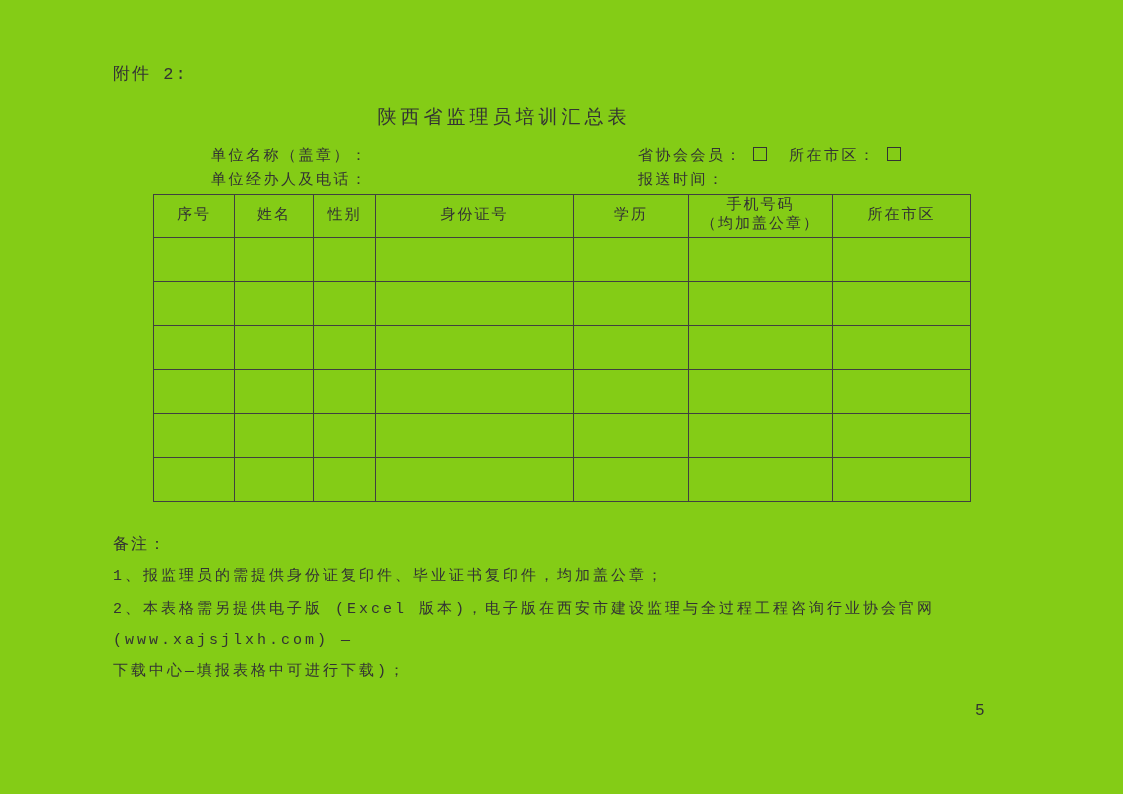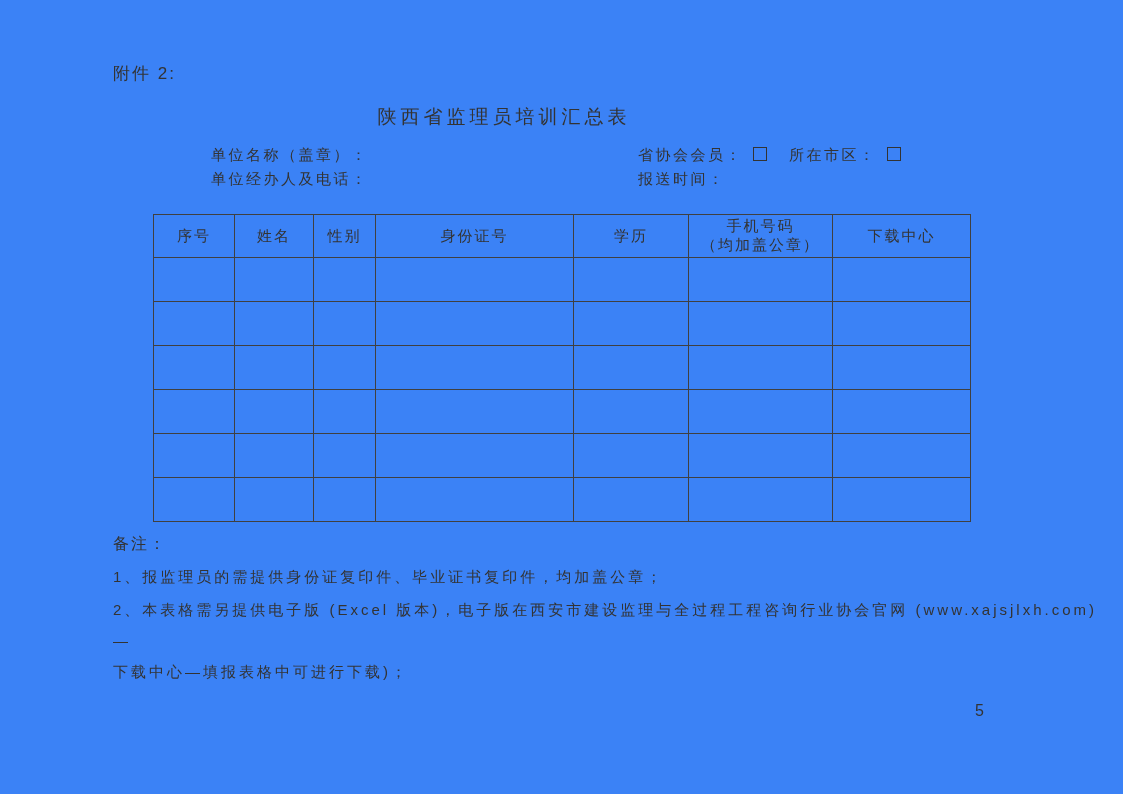--- a/index.html
+++ b/index.html
@@ -4,22 +4,22 @@
 <style>
   html, body {
     margin: 0;
     padding: 0;
     background: #ffffff;
   }
   .page {
     position: relative;
     width: 1123px;
     height: 794px;
-    background: #3b82f6;
-    font-family: Liberation Sans, sans-serif;
+    background: #84cc16;
+    font-family: Liberation Mono, monospace;
     color: #333333;
     overflow: hidden;
   }
   .attachment-label {
     position: absolute;
     left: 113px;
     top: 62px;
     font-size: 17px;
     letter-spacing: 2px;
     white-space: nowrap;
@@ -50,21 +50,21 @@
     width: 12px;
     height: 12px;
     border: 1.4px solid #333333;
     vertical-align: -1px;
     margin-left: 10px;
   }
   .member-gap { margin-left: 22px; }
   .summary-table {
     position: absolute;
     left: 153px;
-    top: 214px;
+    top: 194px;
     width: 817px;
     border-collapse: collapse;
     table-layout: fixed;
     font-size: 15px;
     letter-spacing: 2px;
     color: #333333;
     padding-left: 20px;
   }
   .summary-table td, .summary-table th {
     border: 1px solid #404040;
@@ -142,21 +142,21 @@
       <tr>
         <th>序号</th>
         <th>姓名</th>
         <th>性别</th>
         <th>身份证号</th>
         <th>学历</th>
         <th>
           <span>手机号码</span><br>
           <span>（均加盖公章）</span>
         </th>
-        <th class="th-city">下载中心</th>
+        <th class="th-city">所在市区</th>
       </tr>
     </thead>
     <tbody>
         <tr>
           <td></td>
           <td></td>
           <td></td>
           <td></td>
           <td></td>
           <td></td>

